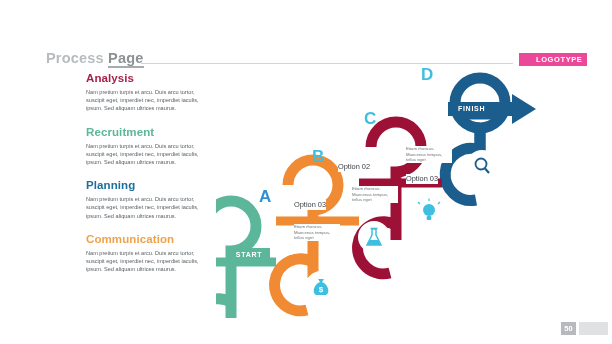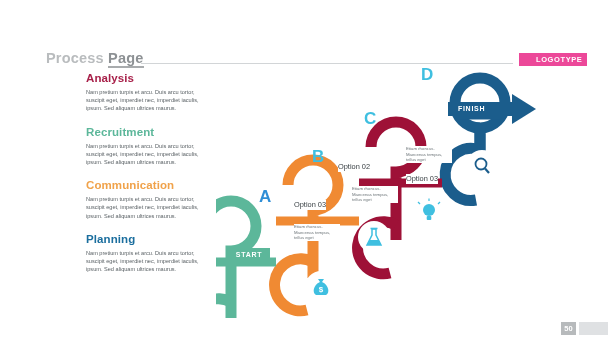--- a/index.html
+++ b/index.html
@@ -142,26 +142,26 @@
       <p class="block-title" style="color:#a8214a;">Analysis</p>
       <p class="block-body">Nam pretium turpis et arcu. Duis arcu tortor, suscipit eget, imperdiet nec, imperdiet iaculis, ipsum. Sed aliquam ultrices maurus.</p>
     </div>
 
     <div class="block">
       <p class="block-title" style="color:#5cb79a;">Recruitment</p>
       <p class="block-body">Nam pretium turpis et arcu. Duis arcu tortor, suscipit eget, imperdiet nec, imperdiet iaculis, ipsum. Sed aliquam ultrices maurus.</p>
     </div>
 
     <div class="block">
+      <p class="block-title" style="color:#1b6e9e;">Planning</p>
+      <p class="block-body">Nam pretium turpis et arcu. Duis arcu tortor, suscipit eget, imperdiet nec, imperdiet iaculis, ipsum. Sed aliquam ultrices maurus.</p>
+    </div>
+
+    <div class="block">
       <p class="block-title" style="color:#f0a24a;">Communication</p>
-      <p class="block-body">Nam pretium turpis et arcu. Duis arcu tortor, suscipit eget, imperdiet nec, imperdiet iaculis, ipsum. Sed aliquam ultrices maurus.</p>
-    </div>
-
-    <div class="block">
-      <p class="block-title" style="color:#1b6e9e;">Planning</p>
       <p class="block-body">Nam pretium turpis et arcu. Duis arcu tortor, suscipit eget, imperdiet nec, imperdiet iaculis, ipsum. Sed aliquam ultrices maurus.</p>
     </div>
 
   </div>
 
   <div id="diagram">
 
     <svg width="396" height="280" viewBox="0 0 396 280">
 
       <g>

